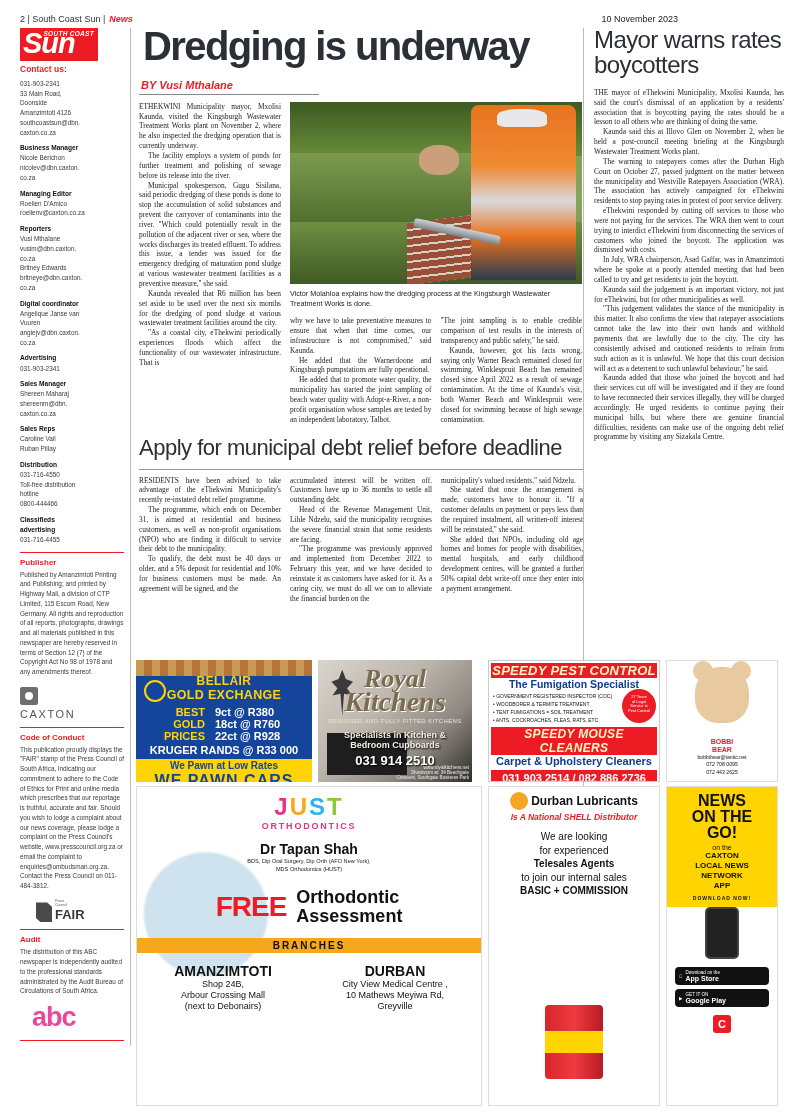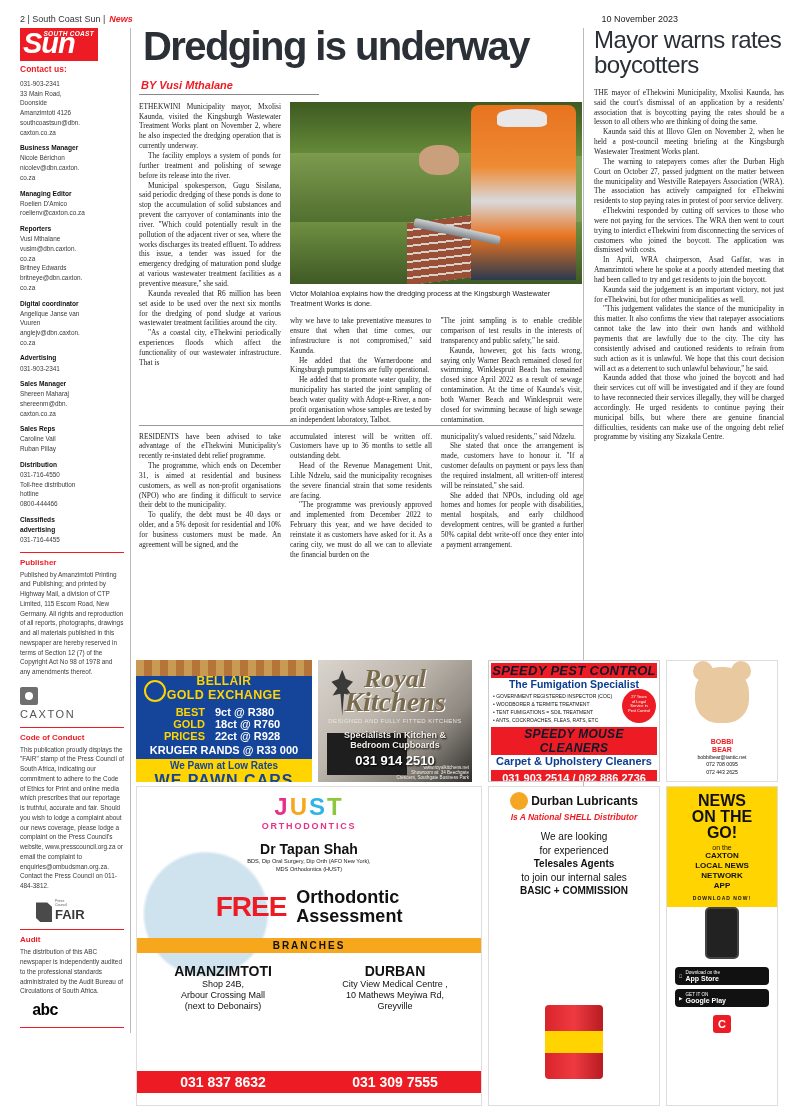--- a/index.html
+++ b/index.html
@@ -68,22 +68,22 @@
     letter-spacing: 1.6px; color: #555;
   }
   .fair-logo { display: flex; align-items: flex-end; gap: 3px; margin: 8px 0 6px 16px; }
   .fair-mark {
     width: 16px; height: 20px; background: #4a4a4a;
     clip-path: polygon(0 0,70% 0,100% 22%,100% 100%,30% 100%,0 78%);
   }
   .fair-word { font-family: "Liberation Sans", sans-serif; font-weight: bold; font-size: 13px; color: #3a3a3a; }
   .fair-sub { font-family:"Liberation Sans",sans-serif; font-size:3.6px; color:#555; line-height:1.2; }
   .abc-logo {
-    font-family: Liberation Mono, monospace; font-weight: bold;
-    font-size: 16px; color: #000000; letter-spacing: -1px; margin: 6px 0 4px 12px;
+    font-family: Liberation Sans, sans-serif; font-weight: bold;
+    font-size: 27px; color: #ec4899; letter-spacing: -1px; margin: 6px 0 4px 12px;
   }
   .vrule { border-left: 0.8px solid #bbb; }
 
   
   .main { flex: 1; padding-left: 8px; }
   .headline {
     font-family: "Liberation Sans", sans-serif; font-weight: bold;
     font-size: 40px; letter-spacing: -1.6px; line-height: .92;
     color: #2b2f36; padding-left: 4px;
   }
@@ -187,21 +187,21 @@
   .royal .r4 { font-family:"Liberation Sans",sans-serif; font-weight:bold; font-size:9px;
     color:#f3efe8; text-align:center; text-shadow:1px 1px 2px #000; }
   .royal .r5 { font-family:"Liberation Sans",sans-serif; font-weight:bold; font-size:13px;
     color:#fff; text-align:center; text-shadow:1px 1px 2px #000; }
   .royal .r6 { font-family:"Liberation Sans",sans-serif; font-size:4.6px; color:#efece6; text-align:right; }
   .fleur { position:absolute; left:6%; top:8%; width:30px; height:46px; background:#3a3a38;
     clip-path: polygon(50% 0,62% 20%,86% 26%,66% 40%,82% 56%,56% 52%,50% 100%,44% 52%,18% 56%,34% 40%,14% 26%,38% 20%); }
 
   
   .pest { background:#fff; border:1px solid #ccc; }
-  .pest .red { background:#ED1C24; color:#0f172a; font-family:"Liberation Sans",sans-serif;
+  .pest .red { background:#ED1C24; color:#fef9c3; font-family:"Liberation Sans",sans-serif;
     font-weight:bold; font-style:italic; font-size:13px; text-align:center; letter-spacing:.3px; }
   .pest .blu { color:#0b3d91; font-family:"Liberation Sans",sans-serif; font-weight:bold;
     font-size:10.5px; text-align:center; }
   .pest li { font-family:"Liberation Sans",sans-serif; font-size:5px; color:#111;
     list-style:none; line-height:1.6; }
   .pest .seal { position:absolute; right:3px; top:28px; width:34px; height:34px;
     border-radius:50%; background:#ED1C24; color:#fff; font-family:"Liberation Sans",sans-serif;
     font-size:4px; text-align:center; padding-top:6px; line-height:1.15; }
   .pest .blu2 { color:#0b3d91; font-family:"Liberation Sans",sans-serif; font-weight:bold;
     font-size:11px; text-align:center; }
@@ -409,20 +409,21 @@
               <p>He added that to promote water quality, the municipality has started the joint sampling of beach water quality with Adopt-a-River, a non-profit organisation whose samples are tested by an independent laboratory, Talbot.</p>
             </div>
             <div style="width:142px" class="body-col">
               <p class="first">"The joint sampling is to enable credible comparison of test results in the interests of transparency and public safety," he said.</p>
               <p>Kaunda, however, got his facts wrong, saying only Warner Beach remained closed for swimming. Winklespruit Beach has remained closed since April 2022 as a result of sewage contamination. At the time of Kaunda's visit, both Warner Beach and Winklespruit were closed for swimming because of high sewage contamination.</p>
             </div>
           </div>
         </div>
       </div>
 
+      <div class="sect-head">Apply for municipal debt relief before deadline</div>
       <div class="hr-thin" style="margin-bottom:6px"></div>
       <div style="display:flex; gap:9px;">
         <div style="width:142px" class="body-col">
           <p class="first">RESIDENTS have been advised to take advantage of the eThekwini Municipality's recently re-instated debt relief programme.</p>
           <p>The programme, which ends on December 31, is aimed at residential and business customers, as well as non-profit organisations (NPO) who are finding it difficult to service their debt to the municipality.</p>
           <p>To qualify, the debt must be 40 days or older, and a 5% deposit for residential and 10% for business customers must be made. An agreement will be signed, and the</p>
         </div>
         <div style="width:142px" class="body-col">
           <p class="first">accumulated interest will be written off. Customers have up to 36 months to settle all outstanding debt.</p>
           <p>Head of the Revenue Management Unit, Lihle Ndzelu, said the municipality recognises the severe financial strain that some residents are facing.</p>
@@ -437,21 +438,21 @@
     </div>
 
     <div class="vrule"></div>
     <div class="rail">
       <div class="rail-head">Mayor warns rates boycotters</div>
       <div class="body-col">
         <p class="first">THE mayor of eThekwini Municipality, Mxolisi Kaunda, has said the court's dismissal of an application by a residents' association that is boycotting paying the rates should be a lesson to all others who are thinking of doing the same.</p>
         <p>Kaunda said this at Illovo Glen on November 2, when he held a post-council meeting briefing at the Kingsburgh Wastewater Treatment Works plant.</p>
         <p>The warning to ratepayers comes after the Durban High Court on October 27, passed judgment on the matter between the municipality and Westville Ratepayers Association (WRA). The association has actively campaigned for eThekwini residents to stop paying rates in protest of poor service delivery.</p>
         <p>eThekwini responded by cutting off services to those who were not paying for the services. The WRA then went to court trying to interdict eThekwini from disconnecting the services of customers who joined the boycott. The application was dismissed with costs.</p>
-        <p>In April, WRA chairperson, Asad Gaffar, was in Amanzimtoti where he spoke at a poorly attended meeting that had been called to try and get residents to join the boycott.</p>
+        <p>In July, WRA chairperson, Asad Gaffar, was in Amanzimtoti where he spoke at a poorly attended meeting that had been called to try and get residents to join the boycott.</p>
         <p>Kaunda said the judgement is an important victory, not just for eThekwini, but for other municipalities as well.</p>
         <p>"This judgement validates the stance of the municipality in this matter. It also confirms the view that ratepayer associations cannot take the law into their own hands and withhold payments that are lawfully due to the city. The city has consistently advised and cautioned residents to refrain from such action as it is unlawful. We hope that this court decision will act as a deterrent to such unlawful behaviour," he said.</p>
         <p>Kaunda added that those who joined the boycott and had their services cut off will be investigated and if they are found to have reconnected their services illegally, they will be charged accordingly. He urged residents to continue paying their municipal bills, but where there are genuine financial difficulties, residents can make use of the ongoing debt relief programme by visiting any Sizakala Centre.</p>
       </div>
     </div>
   </div>
 
   <div class="ads">
 
     <div class="ad bellair" style="left:128px; top:0; width:176px; height:122px;">
@@ -570,24 +571,20 @@
 (next to Debonairs)</div>
             </div>
             <div class="bcol" style="flex:1">
               <div class="btitle">DURBAN</div>
               <div class="baddr" style="white-space:pre-line">City View Medical Centre ,
 10 Mathews Meyiwa Rd,
 Greyville</div>
             </div>
           </div>
 
-          <div style="display:flex; position:absolute; left:0; top:284px; width:100%;">
-            <div class="bphone" style="flex:1; padding:3px 0;">031 837 8632</div>
-            <div class="bphone" style="flex:1; padding:3px 0;">031 309 7555</div>
-          </div>
         </div>
       </div>
     </div>
 
     <div class="ad lub" style="left:480px; top:126px; width:172px; height:320px;">
       <div class="ad-inner" style="padding:4px">
         <div style="text-align:center">
           <span class="dlmark"></span><span class="dl">Durban Lubricants</span>
         </div>
         <div class="natl" style="margin-top:2px">Is A National SHELL Distributor</div>

